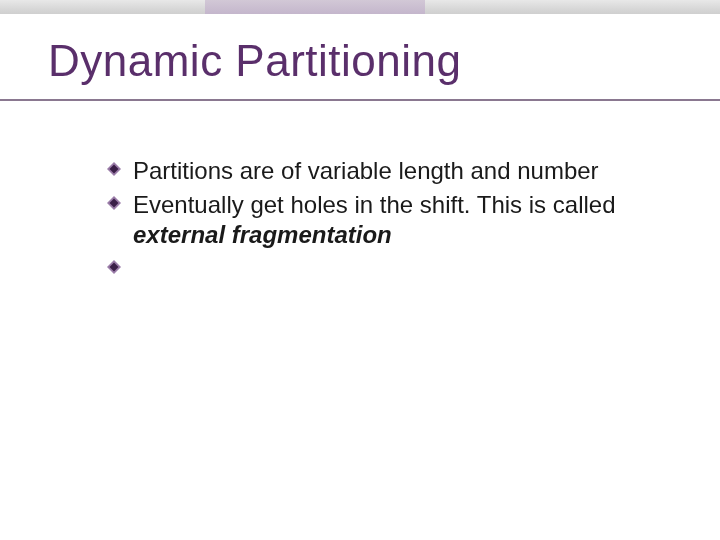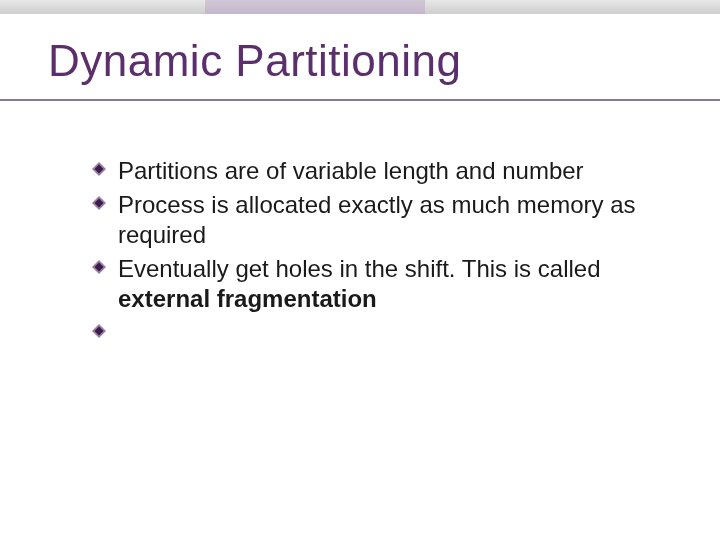--- a/index.html
+++ b/index.html
@@ -48,21 +48,21 @@
     top: 99px;
     left: 0;
     right: 0;
     height: 2px;
     background: #2a0a34;
     opacity: 0.55;
   }
   .body {
     position: absolute;
     top: 156px;
-    left: 92px;
+    left: 107px;
     right: 60px;
     color: #1a1a1a;
     font-size: 24px;
     line-height: 1.25;
   }
   .bullet {
     position: relative;
     padding-left: 26px;
     margin-bottom: 4px;
   }
@@ -71,20 +71,21 @@
     left: 0;
     top: 6px;
     width: 14px;
     height: 14px;
   }
   .bullet-icon svg {
     display: block;
   }
   .bold {
     font-weight: 700;
+    font-style: italic;
   }
 </style>
 </head>
 <body>
 
 <div class="slide">
 
   <div class="top-stripe"></div>
 
   <div class="title">Dynamic Partitioning</div>
@@ -95,29 +96,20 @@
     <div class="bullet">
       <span class="bullet-icon">
         <svg width="14" height="14" viewBox="0 0 14 14">
           <polygon points="7,0 14,7 7,14 0,7" fill="#9a7ca8"></polygon>
           <polygon points="7,2.5 11.5,7 7,11.5 2.5,7" fill="#3a1e47"></polygon>
         </svg>
       </span>
       <span>Partitions are of variable length and number</span>
     </div>
 
-    <div class="bullet">
-      <span class="bullet-icon">
-        <svg width="14" height="14" viewBox="0 0 14 14">
-          <polygon points="7,0 14,7 7,14 0,7" fill="#9a7ca8"></polygon>
-          <polygon points="7,2.5 11.5,7 7,11.5 2.5,7" fill="#3a1e47"></polygon>
-        </svg>
-      </span>
-      <span>Process is allocated exactly as much memory as required</span>
-    </div>
 
     <div class="bullet">
       <span class="bullet-icon">
         <svg width="14" height="14" viewBox="0 0 14 14">
           <polygon points="7,0 14,7 7,14 0,7" fill="#9a7ca8"></polygon>
           <polygon points="7,2.5 11.5,7 7,11.5 2.5,7" fill="#3a1e47"></polygon>
         </svg>
       </span>
       <span>Eventually get holes in the shift. This is called </span><span class="bold">external fragmentation</span>
     </div>

